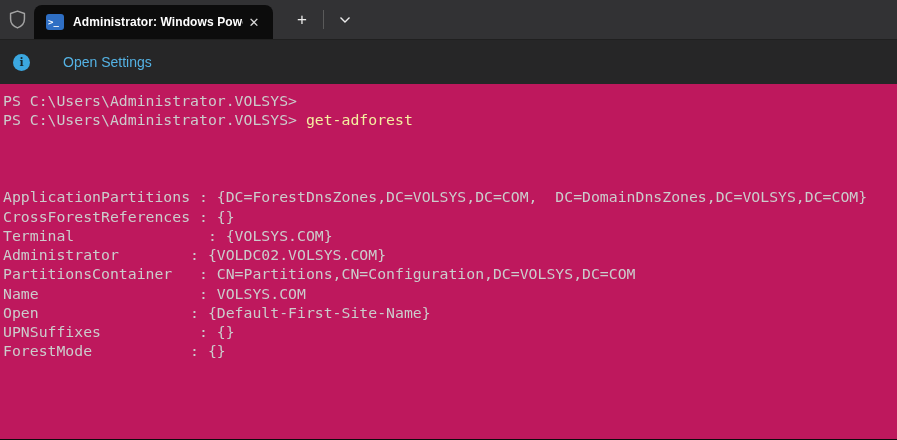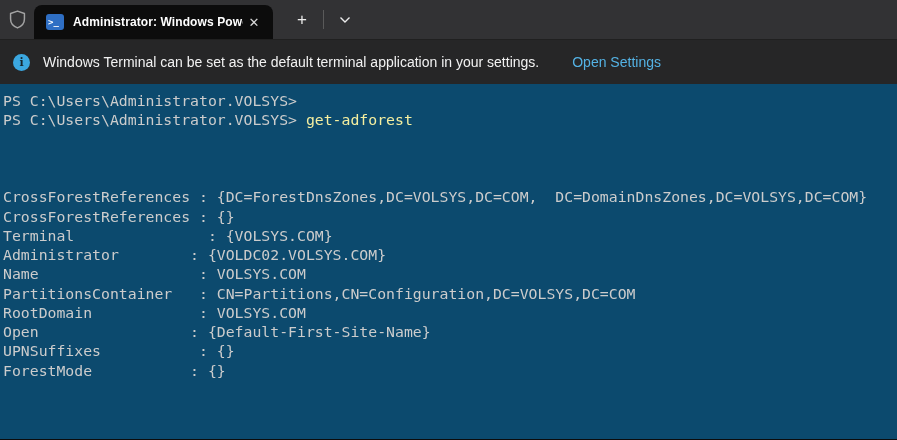--- a/index.html
+++ b/index.html
@@ -50,21 +50,21 @@
   .info-icon {
     width:17px; height:17px; border-radius:50%; background:#3BA7E0;
     color:#16262e; font-size:11px; font-weight:bold; line-height:17px;
     text-align:center; font-family:"DejaVu Serif", serif; flex:0 0 auto;
   }
   .banner-msg { margin-left:13px; }
   .banner-link { margin-left:33px; color:#54B2E4; cursor:pointer; }
 
   
   .terminal {
-    height:355px; background:#0c4a6e; padding:7px 0 0 3px;
+    height:355px; background:#be185d; padding:7px 0 0 3px;
     font-family:"DejaVu Sans Mono", monospace; font-size:14.8px;
     line-height:19.25px; color:#cccccc; cursor:text;
   }
   .tline { white-space:pre; height:19.25px; }
   .cmd { color:#F5EFA0; }
 </style>
 </head>
 <body>
 
 <div class="titlebar">
@@ -86,33 +86,31 @@
 
   <div class="dropdown-btn">
     <svg width="12" height="8" viewBox="0 0 12 8">
       <polyline points="1.5,1.5 6,6 10.5,1.5" fill="none" stroke="#ececec" stroke-width="1.4"></polyline>
     </svg>
   </div>
 </div>
 
 <div class="banner">
   <div class="info-icon">i</div>
-  <span class="banner-msg">Windows Terminal can be set as the default terminal application in your settings.</span>
   <span class="banner-link">Open Settings</span>
 </div>
 
 <div class="terminal">
   <div class="tline">PS C:\Users\Administrator.VOLSYS&gt;</div>
   <div class="tline"><span>PS C:\Users\Administrator.VOLSYS&gt; </span><span class="cmd">get-adforest</span></div>
   <div class="tline"></div>
   <div class="tline"></div>
   <div class="tline"></div>
-  <div class="tline">CrossForestReferences : {DC=ForestDnsZones,DC=VOLSYS,DC=COM,  DC=DomainDnsZones,DC=VOLSYS,DC=COM}</div>
+  <div class="tline">ApplicationPartitions : {DC=ForestDnsZones,DC=VOLSYS,DC=COM,  DC=DomainDnsZones,DC=VOLSYS,DC=COM}</div>
   <div class="tline">CrossForestReferences : {}</div>
   <div class="tline">Terminal               : {VOLSYS.COM}</div>
   <div class="tline">Administrator        : {VOLDC02.VOLSYS.COM}</div>
+  <div class="tline">PartitionsContainer   : CN=Partitions,CN=Configuration,DC=VOLSYS,DC=COM</div>
   <div class="tline">Name                  : VOLSYS.COM</div>
-  <div class="tline">PartitionsContainer   : CN=Partitions,CN=Configuration,DC=VOLSYS,DC=COM</div>
-  <div class="tline">RootDomain            : VOLSYS.COM</div>
   <div class="tline">Open                 : {Default-First-Site-Name}</div>
   <div class="tline">UPNSuffixes           : {}</div>
   <div class="tline">ForestMode           : {}</div>
 </div>
 
 </body></html>

